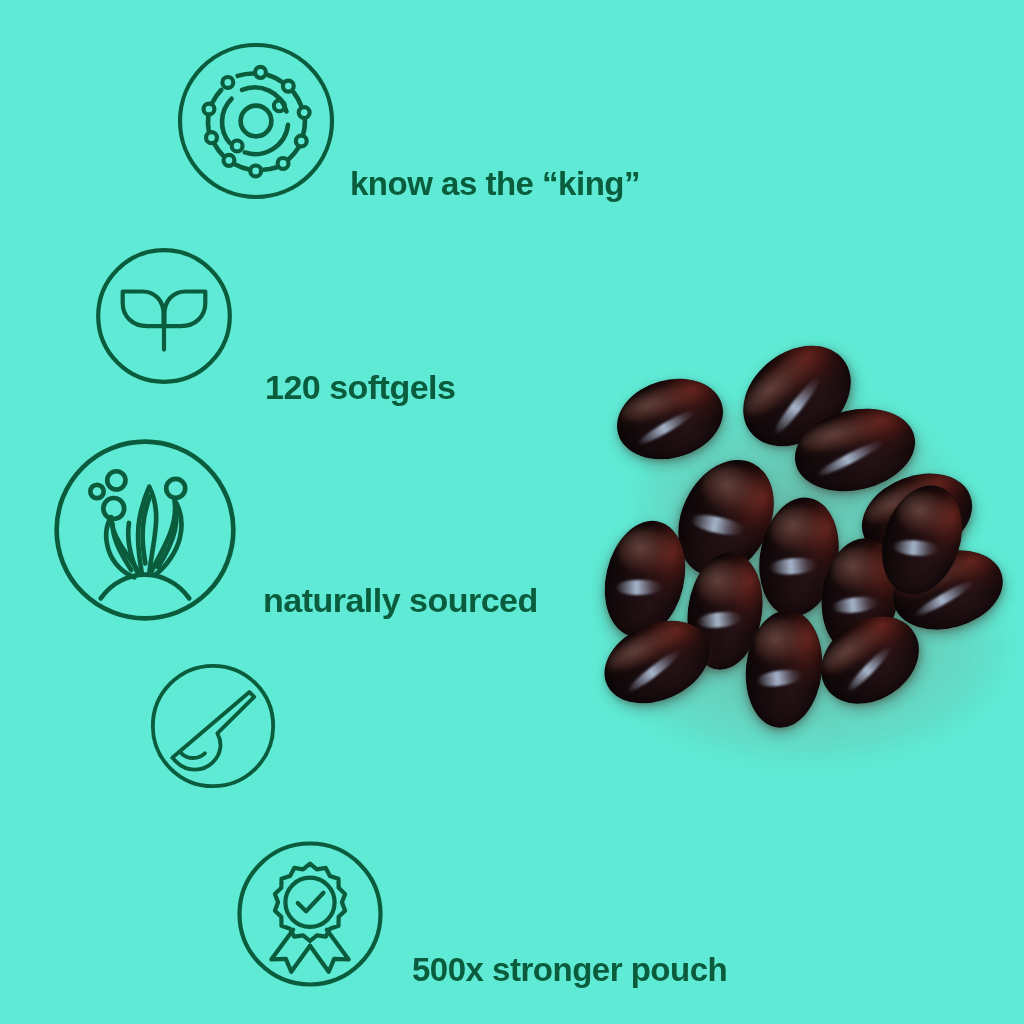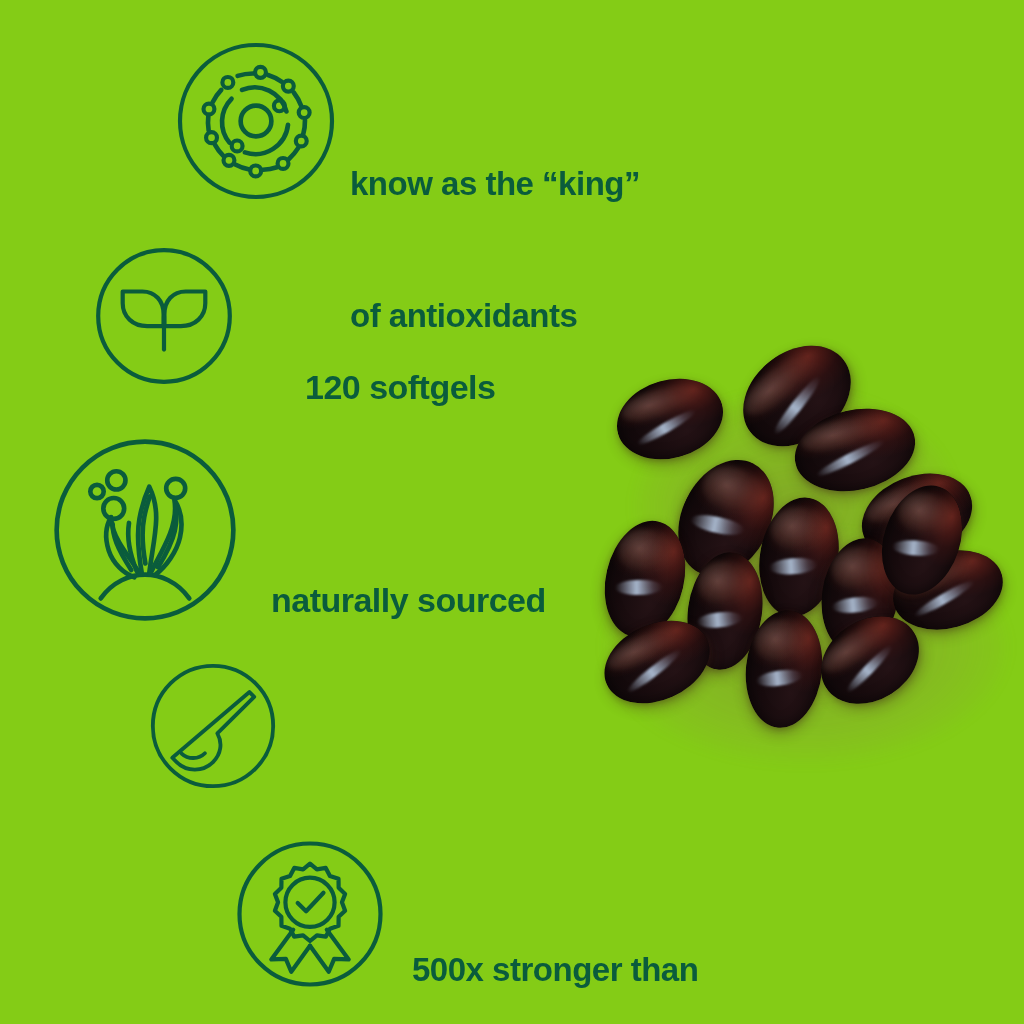--- a/index.html
+++ b/index.html
@@ -10,40 +10,40 @@
     width: 1024px;
     height: 1024px;
     background: #F7F3EE;
     font-family: "Liberation Sans", sans-serif;
     overflow: hidden;
   }
   #stage {
     position: relative;
     width: 1024px;
     height: 1024px;
-    background: #84cc16;
+    background: #5eead4;
   }
   .icon-badge {
     position: absolute;
     border-radius: 50%;
   }
   .icon-badge svg { display: block; width: 100%; height: 100%; }
   .feature-text {
     position: absolute;
     color: #0A5C3C;
     font-weight: bold;
     letter-spacing: -0.015em;
     white-space: pre;
   }
   .feature-text .line { display: block; }
 
   
   .t1 { font-size: 33px; line-height: 44px; }
   .t2 { font-size: 34px; line-height: 46px; }
-  .t3 { font-size: 34px; line-height: 46px; margin-left: 8px; }
+  .t3 { font-size: 34px; line-height: 46px; }
   .t4 { font-size: 32px; line-height: 44px; }
   .t5 { font-size: 33px; line-height: 45px; }
 
   
   #pile {
     position: absolute;
     left: 596px;
     top: 352px;
     width: 428px;
     height: 404px;
@@ -135,35 +135,34 @@
       <path d="M41.3 30.6 A20.5 20.5 0 0 1 69 44" stroke-width="2.9"></path>
       <path d="M70 52.4 A20.5 20.5 0 0 1 43.1 69.6" stroke-width="2.9"></path>
       <circle cx="64.6" cy="40.5" r="3.4"></circle>
       <circle cx="38.2" cy="65.6" r="3.4"></circle>
 
       <circle cx="50" cy="50" r="9.6" stroke-width="2.9"></circle>
     </svg>
   </div>
   <div class="feature-text t1" style="left:350px; top:74px; width:420px;">
     <span class="line">know as the “king”</span>
-    <span class="line">of antioxidants</span>
   </div>
 
   <div class="icon-badge" style="left:94px; top:246px; width:140px; height:140px;">
     <svg viewBox="0 0 100 100" fill="none" stroke="#0A5C3C" stroke-width="3" stroke-linecap="round" stroke-linejoin="round">
       <circle cx="50" cy="50" r="47"></circle>
 
       <path d="M20.5 32.5 L34.5 32.5 C43.6 32.5 49.7 39.1 49.7 48.7 L49.7 57.2 L38 57.2 C27.6 57.2 20.5 50.3 20.5 40.9 Z"></path>
 
       <path d="M79.5 32.5 L65.5 32.5 C56.4 32.5 50.3 39.1 50.3 48.7 L50.3 57.2 L62 57.2 C72.4 57.2 79.5 50.3 79.5 40.9 Z"></path>
 
       <path d="M50 50.5 L50 74"></path>
     </svg>
   </div>
-  <div class="feature-text t2" style="left:265px; top:272px; width:420px;margin-left:40px;">
+  <div class="feature-text t2" style="left:265px; top:272px; width:420px;">
     <span class="line">120 softgels</span>
   </div>
 
   <div class="icon-badge" style="left:52px; top:437px; width:186px; height:186px;">
     <svg viewBox="0 0 100 100" fill="none" stroke="#0A5C3C" stroke-width="2.5" stroke-linecap="round" stroke-linejoin="round">
       <circle cx="50" cy="50" r="47.5"></circle>
 
       <path d="M26.2 86.8 C32.5 77.8 42 74 50 74 C58 74 67.5 77.8 73.8 86.8"></path>
 
       <path d="M48.4 74 C46.5 63 45.3 53 47 44 C48.4 36.5 50.3 31 52.3 26.7 C54.6 31.4 56.2 37 56 44.5 C55.8 53 53.5 63 52.2 74"></path>
@@ -210,21 +209,21 @@
       <path d="M61.2 60.5 L75.8 80.3 L66.1 79.9 L62.5 88.5 L50 71.2"></path>
 
       <path d="M50 16.4 L54.6 20.2 L60.5 19.3 L63.3 24.6 L69 26.5 L69.1 32.5 L73.4 36.6 L71.3 42.2 L73.4 47.8 L69.1 51.9 L69 57.9 L63.3 59.8 L60.5 65.1 L54.6 64.2 L50 68 L45.4 64.2 L39.5 65.1 L36.7 59.8 L31 57.9 L30.9 51.9 L26.6 47.8 L28.7 42.2 L26.6 36.6 L30.9 32.5 L31 26.5 L36.7 24.6 L39.5 19.3 L45.4 20.2 Z"></path>
 
       <circle cx="50" cy="42.2" r="16.4"></circle>
 
       <path d="M41.8 42.6 L47.4 48.2 L59 35.8"></path>
     </svg>
   </div>
   <div class="feature-text t5" style="left:412px; top:857px; width:470px;">
-    <span class="line">500x stronger than</span>
+    <span class="line">500x stronger pouch</span>
     
     
   </div>
 
   <div id="pile">
     <div class="pile-shadow" style="left:10px;  top:180px; width:400px; height:230px;"></div>
     <div class="pile-shadow" style="left:40px;  top:40px;  width:320px; height:230px;"></div>
 
     <div class="cap" style="left:20px;  top:28px;  width:108px; height:78px;  transform:rotate(-16deg);">
         <span class="rim"></span>

